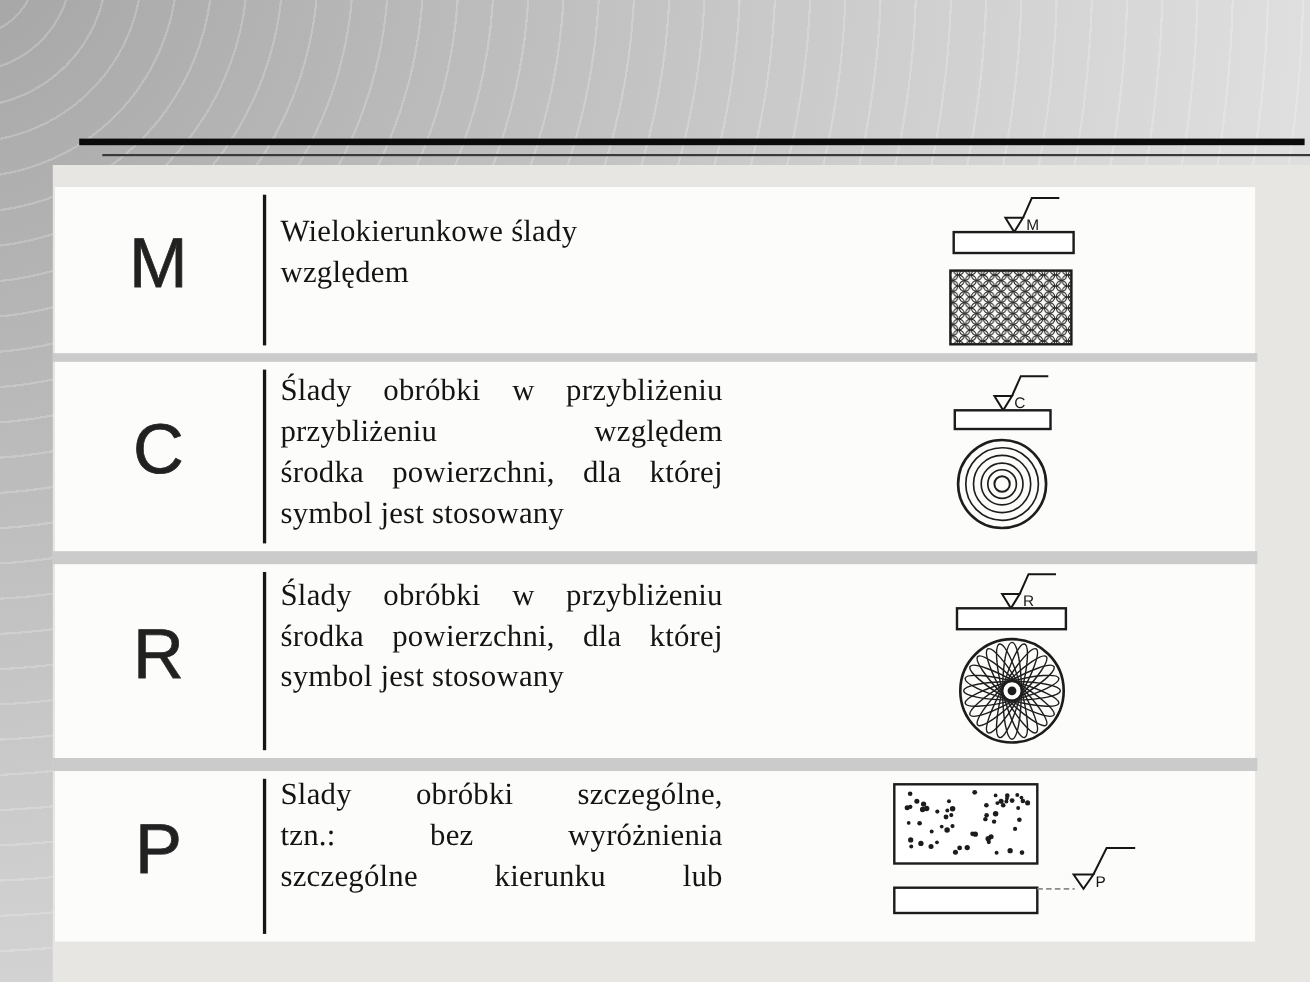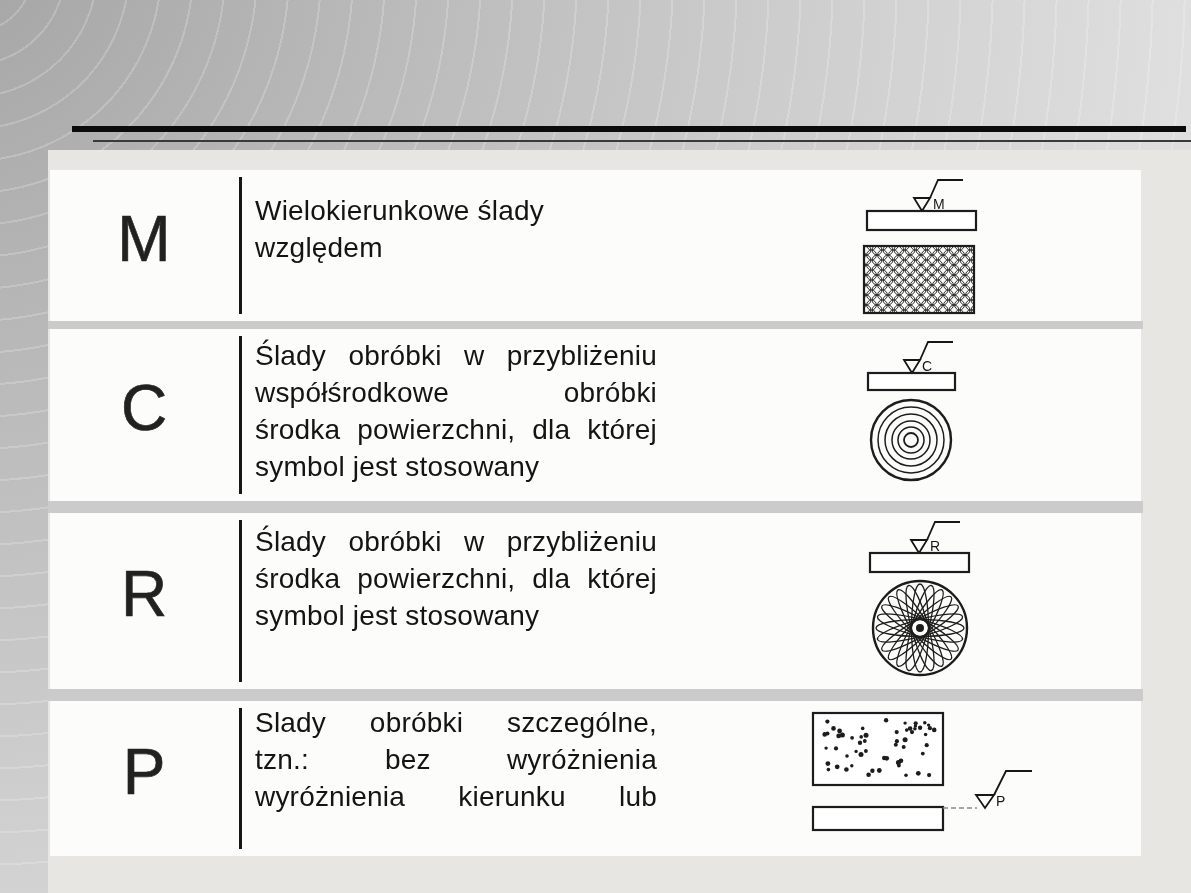--- a/index.html
+++ b/index.html
@@ -45,21 +45,21 @@
   }
   .vdiv{position:absolute;left:189px;top:7px;bottom:7px;width:2.5px;background:#161616;}
 
   .cell-text{position:absolute;left:205px;width:402px;color:#141414;}
   .row-m .cell-text{top:22px;}
   .row-c .cell-text{top:8px;}
   .row-r .cell-text{top:10px;}
   .row-p .cell-text{top:3px;}
   .tline{
     height:37px;line-height:37px;font-size:28px;white-space:nowrap;
-    font-family:Liberation Sans, sans-serif;letter-spacing:0.2px;
+    font-family:Liberation Serif, serif;letter-spacing:0.2px;
   }
   .tline.just{white-space:normal;text-align:justify;text-align-last:justify;}
 
   .art{position:absolute;left:750px;top:0;}
   .art line,.art path,.art polygon,.art rect,.art circle,.art ellipse{vector-effect:none;}
   .art text{font-family:"Liberation Sans",sans-serif;font-size:14px;fill:#161616;}
 </style>
 </head>
 <body>
 
@@ -103,21 +103,21 @@
       </svg>
     </div>
 
     <div class="row row-c">
       <div class="cell-letter">
         <span class="letter">C</span>
       </div>
       <div class="vdiv"></div>
       <div class="cell-text">
         <div class="tline just">Ślady obróbki w przybliżeniu</div>
-        <div class="tline just">współśrodkowe obróbki</div>
+        <div class="tline just">przybliżeniu względem</div>
         <div class="tline just">środka powierzchni, dla której</div>
         <div class="tline">symbol jest stosowany</div>
       </div>
       <svg class="art" width="340" height="172" viewBox="0 0 340 172">
         <g>
           <polygon points="104,31 120,31 112,44" fill="none" stroke="#161616" stroke-width="1.8"></polygon>
           <path d="M120,31 L128,13 L153,13" fill="none" stroke="#161616" stroke-width="1.8"></path>
           <text x="122" y="42">C</text>
         </g>
         <rect x="68" y="44" width="87" height="17" fill="#ffffff" stroke="#1c1c1c" stroke-width="2.2"></rect>
@@ -169,21 +169,21 @@
     </div>
 
     <div class="row row-p">
       <div class="cell-letter">
         <span class="letter">P</span>
       </div>
       <div class="vdiv"></div>
       <div class="cell-text">
         <div class="tline just">Slady obróbki szczególne,</div>
         <div class="tline just">tzn.: bez wyróżnienia</div>
-        <div class="tline just">wyróżnienia kierunku lub</div>
+        <div class="tline just">szczególne kierunku lub</div>
       </div>
       <svg class="art" width="340" height="155" viewBox="0 0 340 155">
         <rect x="13" y="12" width="130" height="72" fill="#ffffff" stroke="#1c1c1c" stroke-width="2.2"></rect>
         <g>
             <circle cx="37.2" cy="65.8" r="2.4" fill="#1c1c1c"></circle>
             <circle cx="118.3" cy="72.3" r="2.4" fill="#1c1c1c"></circle>
             <circle cx="128.6" cy="24.1" r="1.7" fill="#1c1c1c"></circle>
             <circle cx="115.4" cy="24.9" r="1.7" fill="#1c1c1c"></circle>
             <circle cx="66.0" cy="34.2" r="2.5" fill="#1c1c1c"></circle>
             <circle cx="42.4" cy="34.1" r="2.5" fill="#1c1c1c"></circle>

